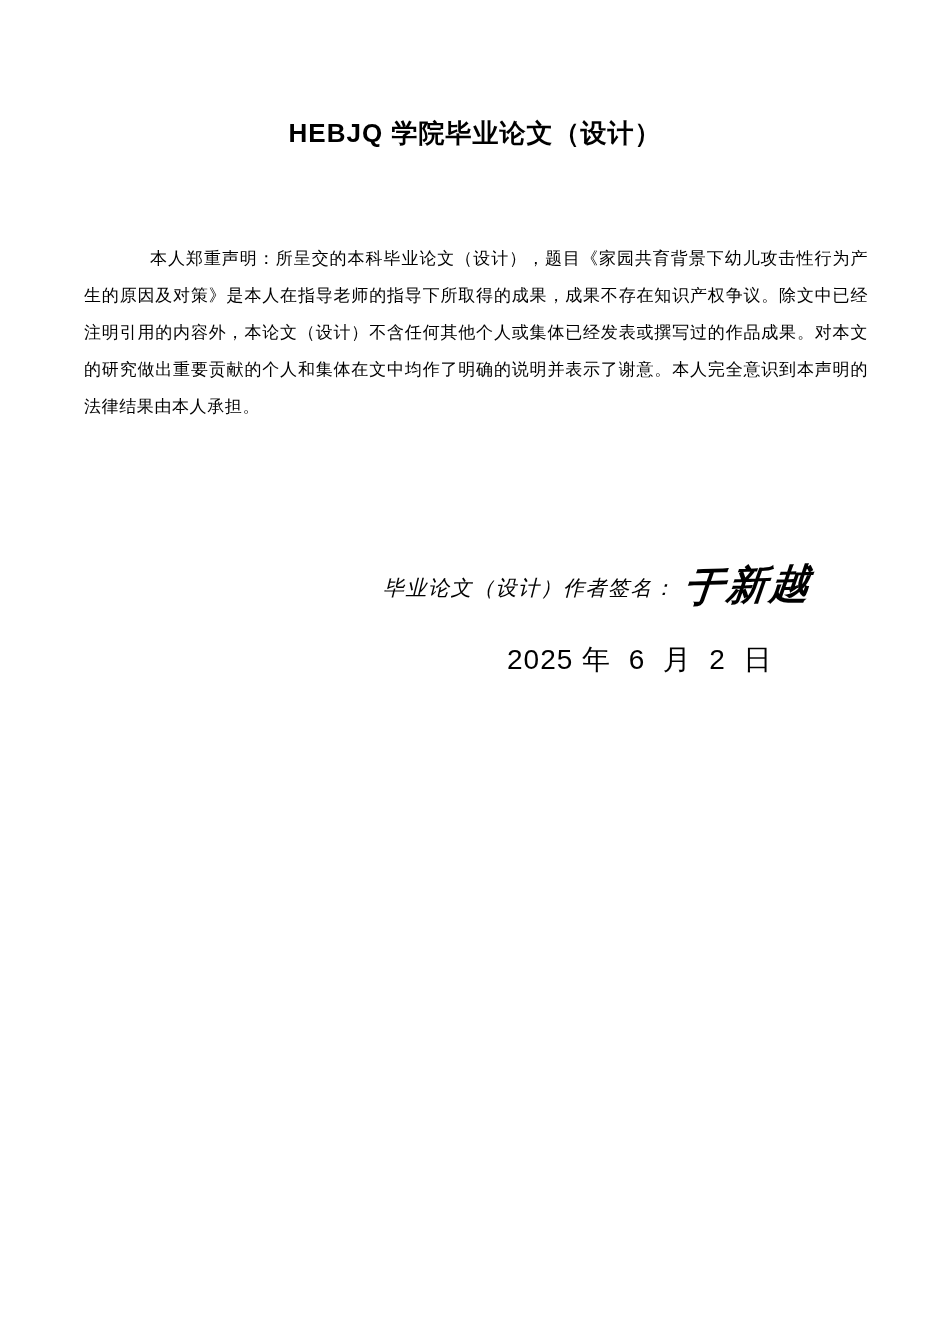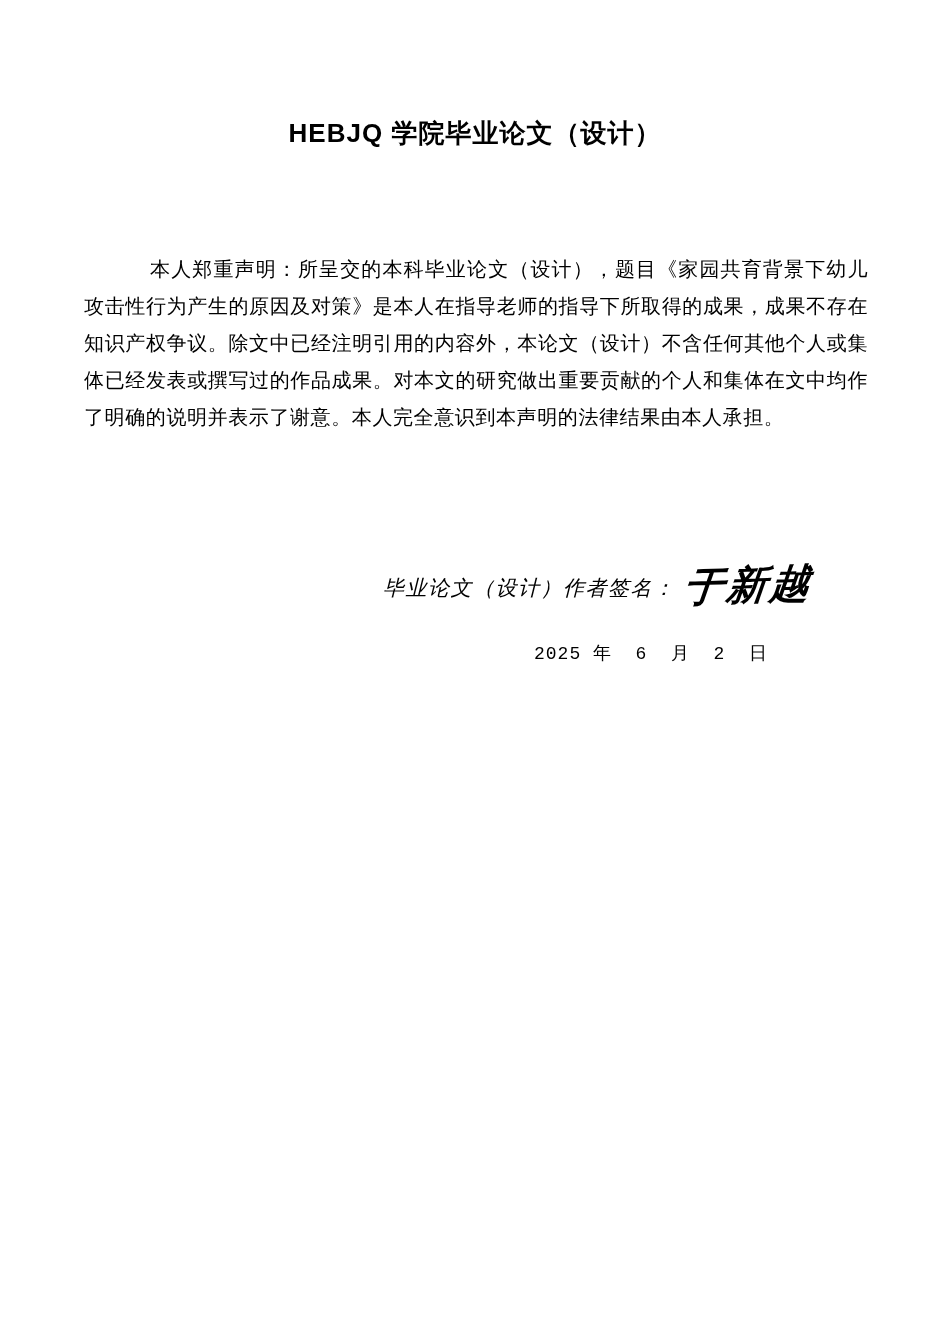--- a/index.html
+++ b/index.html
@@ -23,25 +23,25 @@
     width: 100%;
     text-align: center;
     font-family: "Liberation Sans", "DejaVu Sans", sans-serif;
     font-weight: 700;
     font-size: 26px;
     line-height: 50px;
     letter-spacing: 1px;
   }
   .body-para {
     position: absolute;
-    top: 252px;
+    top: 240px;
     left: 84px;
     width: 784px;
-    font-family: Liberation Mono, monospace;
-    font-size: 20px;
+    font-family: Liberation Serif, serif;
+    font-size: 17px;
     line-height: 37px;
     letter-spacing: 0.6px;
     text-align: justify;
     text-indent: 66px;
   }
   .sig-row {
     position: absolute;
     top: 560px;
     left: 383px;
     display: flex;
@@ -60,23 +60,23 @@
     font-family: "DejaVu Sans", sans-serif;
     font-weight: 700;
     font-size: 40px;
     letter-spacing: 3px;
     transform: rotate(-2deg) skewX(-8deg);
     transform-origin: left center;
   }
   .date-line {
     position: absolute;
     top: 641px;
-    left: 534px;
-    font-family: Liberation Mono, monospace;
-    font-size: 18px;
+    left: 507px;
+    font-family: Liberation Sans, sans-serif;
+    font-size: 28px;
     letter-spacing: 1px;
     white-space: pre;
   }
 </style>
 </head>
 <body>
 
 <div class="page">
 
   <div class="doc-title">

